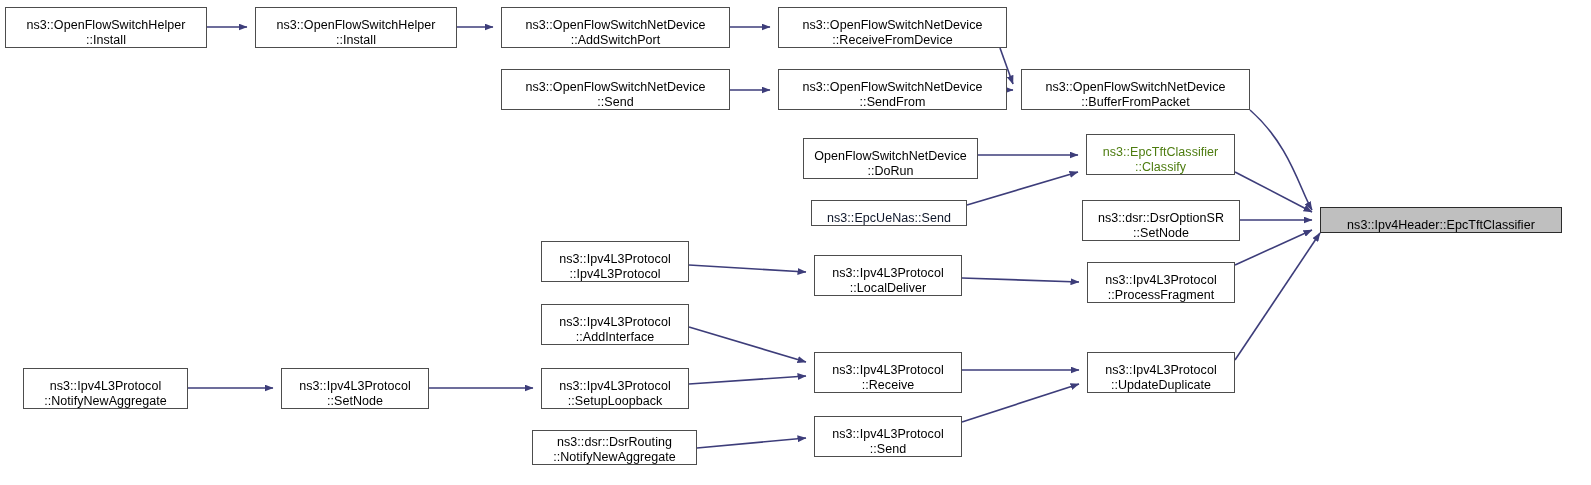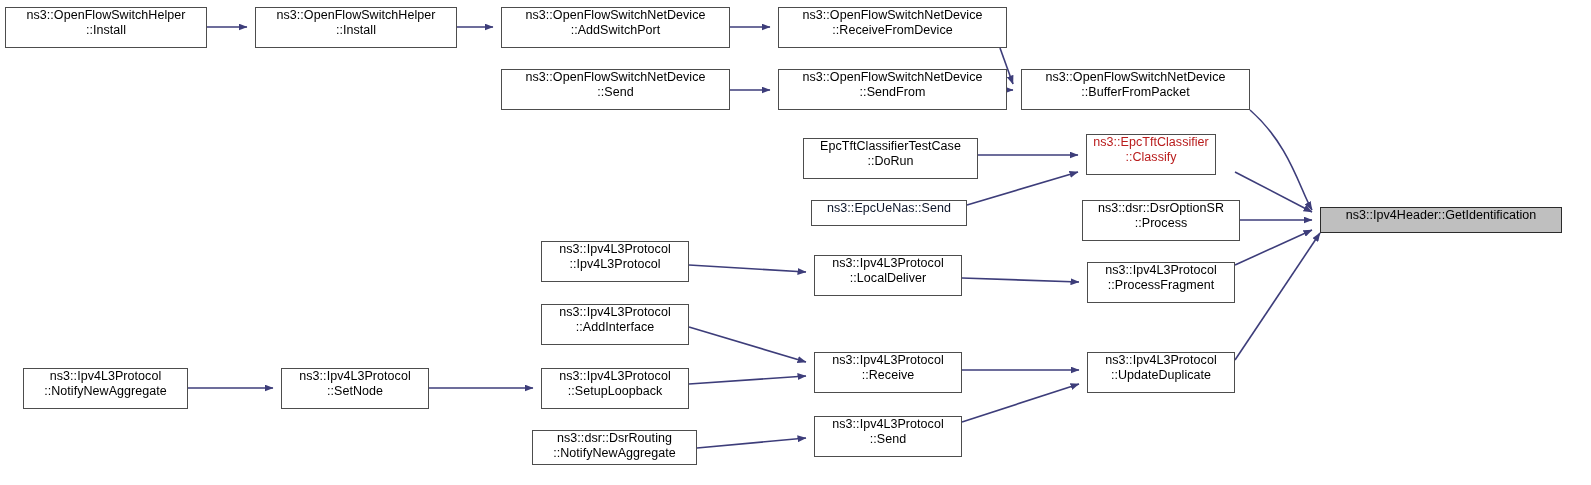--- a/index.html
+++ b/index.html
@@ -24,21 +24,21 @@
     height: 485px;
     pointer-events: none;
   }
   .gnode {
     position: absolute;
     box-sizing: border-box;
     border: 1px solid #4d4d4d;
     background: #ffffff;
     color: #000000;
     display: flex;
-    align-items: flex-start;
+    align-items: flex-end;
     justify-content: center;
     text-align: center;
     font-size: 12.5px;
     line-height: 14.5px;
     letter-spacing: 0.05px;
     white-space: pre-line;
     z-index: 2;
   }
   .gnode.highlight {
     background: #bfbfbf;
@@ -94,28 +94,28 @@
       <div class="gnode" style="left: 501px; top: 7px; width: 229px; height: 41px; border-color: rgb(77, 77, 77); background: rgb(255, 255, 255); color: rgb(0, 0, 0);"><span class="label">ns3::OpenFlowSwitchNetDevice
 ::AddSwitchPort</span></div>
       <div class="gnode" style="left: 778px; top: 7px; width: 229px; height: 41px; border-color: rgb(77, 77, 77); background: rgb(255, 255, 255); color: rgb(0, 0, 0);"><span class="label">ns3::OpenFlowSwitchNetDevice
 ::ReceiveFromDevice</span></div>
       <div class="gnode" style="left: 501px; top: 69px; width: 229px; height: 41px; border-color: rgb(77, 77, 77); background: rgb(255, 255, 255); color: rgb(0, 0, 0);"><span class="label">ns3::OpenFlowSwitchNetDevice
 ::Send</span></div>
       <div class="gnode" style="left: 778px; top: 69px; width: 229px; height: 41px; border-color: rgb(77, 77, 77); background: rgb(255, 255, 255); color: rgb(0, 0, 0);"><span class="label">ns3::OpenFlowSwitchNetDevice
 ::SendFrom</span></div>
       <div class="gnode" style="left: 1021px; top: 69px; width: 229px; height: 41px; border-color: rgb(77, 77, 77); background: rgb(255, 255, 255); color: rgb(0, 0, 0);"><span class="label">ns3::OpenFlowSwitchNetDevice
 ::BufferFromPacket</span></div>
-      <div class="gnode" style="left: 803px; top: 138px; width: 175px; height: 41px; border-color: rgb(77, 77, 77); background: rgb(255, 255, 255); color: rgb(0, 0, 0);"><span class="label">EpcTftClassifierTestCase
+      <div class="gnode" style="left: 803px; top: 138px; width: 175px; height: 41px; border-color: rgb(77, 77, 77); background: rgb(255, 255, 255); color: rgb(0, 0, 0);"><span class="label">OpenFlowSwitchNetDevice
 ::DoRun</span></div>
-      <div class="gnode" style="left: 1086px; top: 134px; width: 130px; height: 41px; border-color: rgb(77, 77, 77); background: rgb(255, 255, 255); color: #b91c1c;"><span class="label">ns3::EpcTftClassifier
+      <div class="gnode" style="left: 1086px; top: 134px; width: 149px; height: 41px; border-color: rgb(77, 77, 77); background: rgb(255, 255, 255); color: #4d7c0f;"><span class="label">ns3::EpcTftClassifier
 ::Classify</span></div>
       <div class="gnode" style="left: 811px; top: 200px; width: 156px; height: 26px; border-color: rgb(77, 77, 77); background: rgb(255, 255, 255); color: #0f172a;"><span class="label">ns3::EpcUeNas::Send</span></div>
       <div class="gnode" style="left: 1082px; top: 200px; width: 158px; height: 41px; border-color: rgb(77, 77, 77); background: rgb(255, 255, 255); color: rgb(0, 0, 0);"><span class="label">ns3::dsr::DsrOptionSR
-::Process</span></div>
-      <div class="gnode highlight" style="left: 1320px; top: 207px; width: 242px; height: 26px; border-color: rgb(43, 43, 43); background: rgb(191, 191, 191); color: rgb(0, 0, 0);"><span class="label">ns3::Ipv4Header::GetIdentification</span></div>
+::SetNode</span></div>
+      <div class="gnode highlight" style="left: 1320px; top: 207px; width: 242px; height: 26px; border-color: rgb(43, 43, 43); background: rgb(191, 191, 191); color: rgb(0, 0, 0);"><span class="label">ns3::Ipv4Header::EpcTftClassifier</span></div>
       <div class="gnode" style="left: 541px; top: 241px; width: 148px; height: 41px; border-color: rgb(77, 77, 77); background: rgb(255, 255, 255); color: rgb(0, 0, 0);"><span class="label">ns3::Ipv4L3Protocol
 ::Ipv4L3Protocol</span></div>
       <div class="gnode" style="left: 814px; top: 255px; width: 148px; height: 41px; border-color: rgb(77, 77, 77); background: rgb(255, 255, 255); color: rgb(0, 0, 0);"><span class="label">ns3::Ipv4L3Protocol
 ::LocalDeliver</span></div>
       <div class="gnode" style="left: 1087px; top: 262px; width: 148px; height: 41px; border-color: rgb(77, 77, 77); background: rgb(255, 255, 255); color: rgb(0, 0, 0);"><span class="label">ns3::Ipv4L3Protocol
 ::ProcessFragment</span></div>
       <div class="gnode" style="left: 541px; top: 304px; width: 148px; height: 41px; border-color: rgb(77, 77, 77); background: rgb(255, 255, 255); color: rgb(0, 0, 0);"><span class="label">ns3::Ipv4L3Protocol
 ::AddInterface</span></div>
       <div class="gnode" style="left: 23px; top: 368px; width: 165px; height: 41px; border-color: rgb(77, 77, 77); background: rgb(255, 255, 255); color: rgb(0, 0, 0);"><span class="label">ns3::Ipv4L3Protocol
 ::NotifyNewAggregate</span></div>

